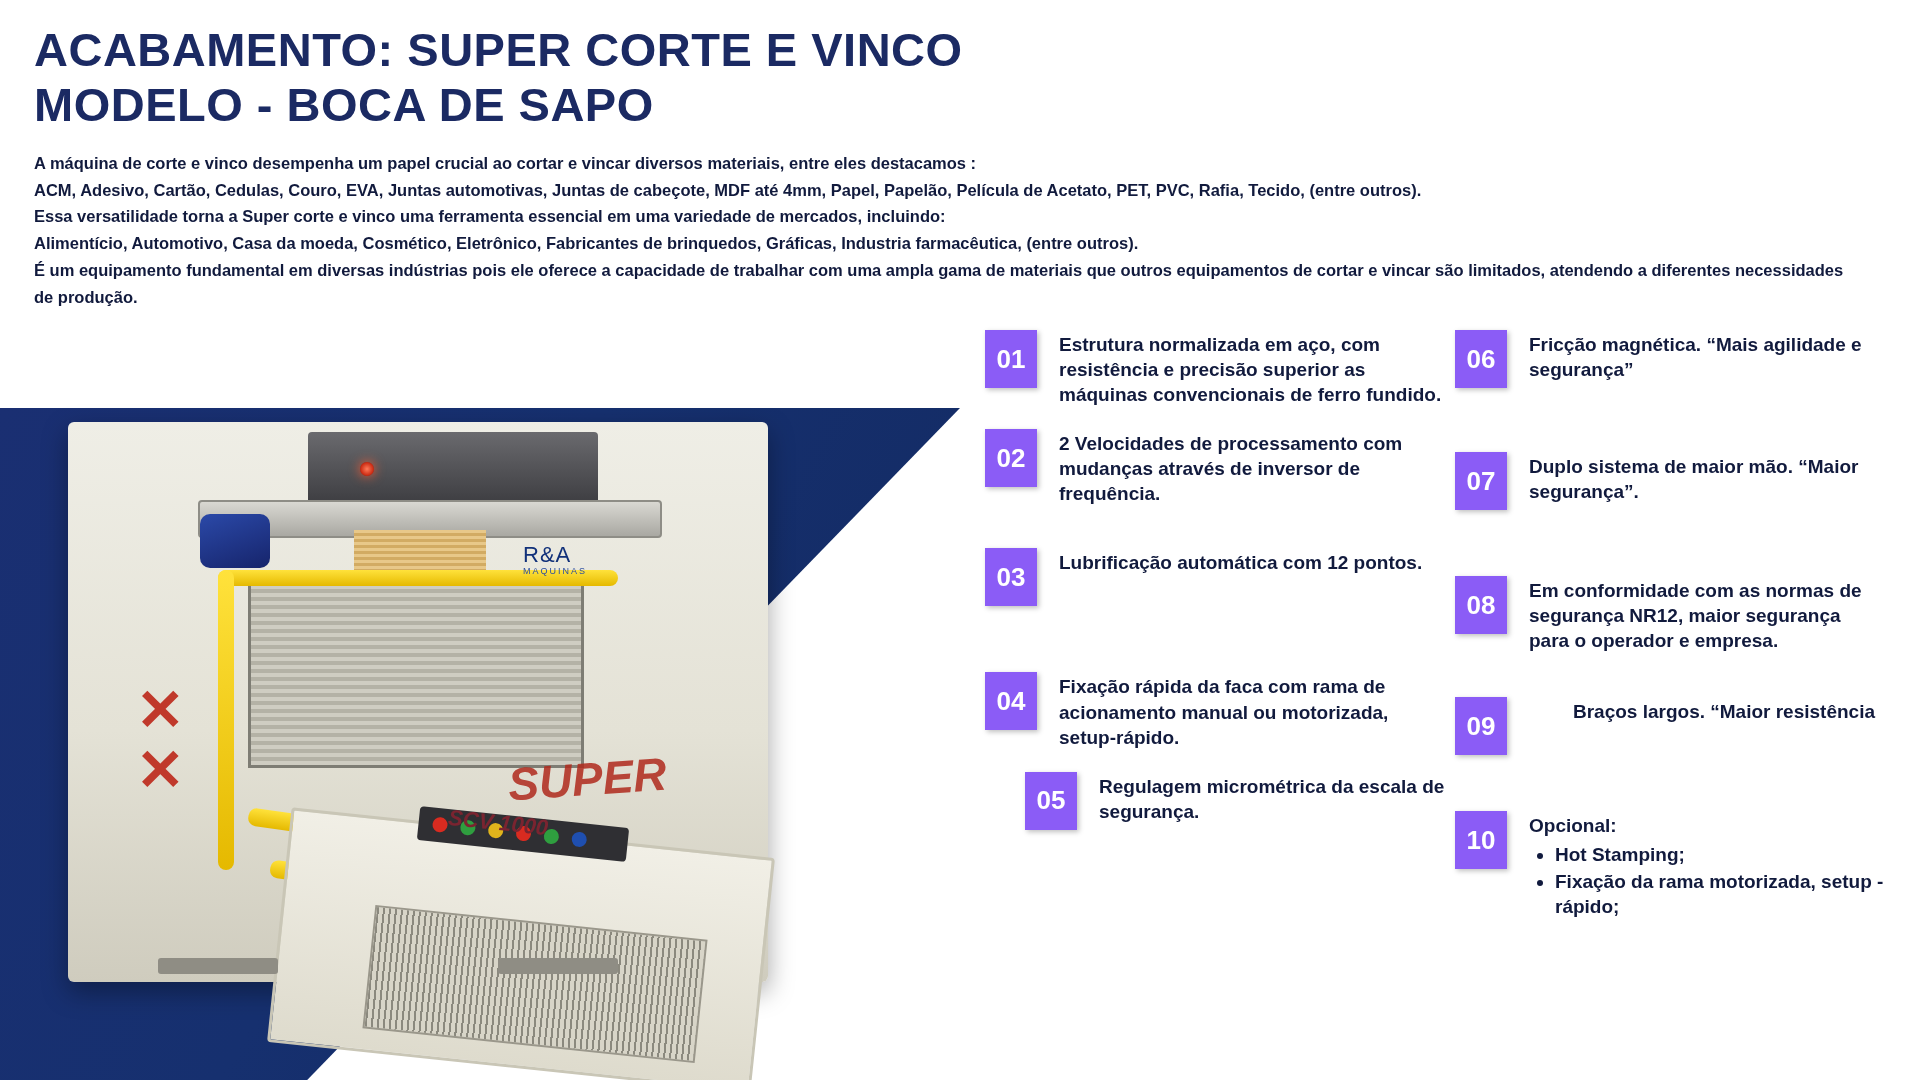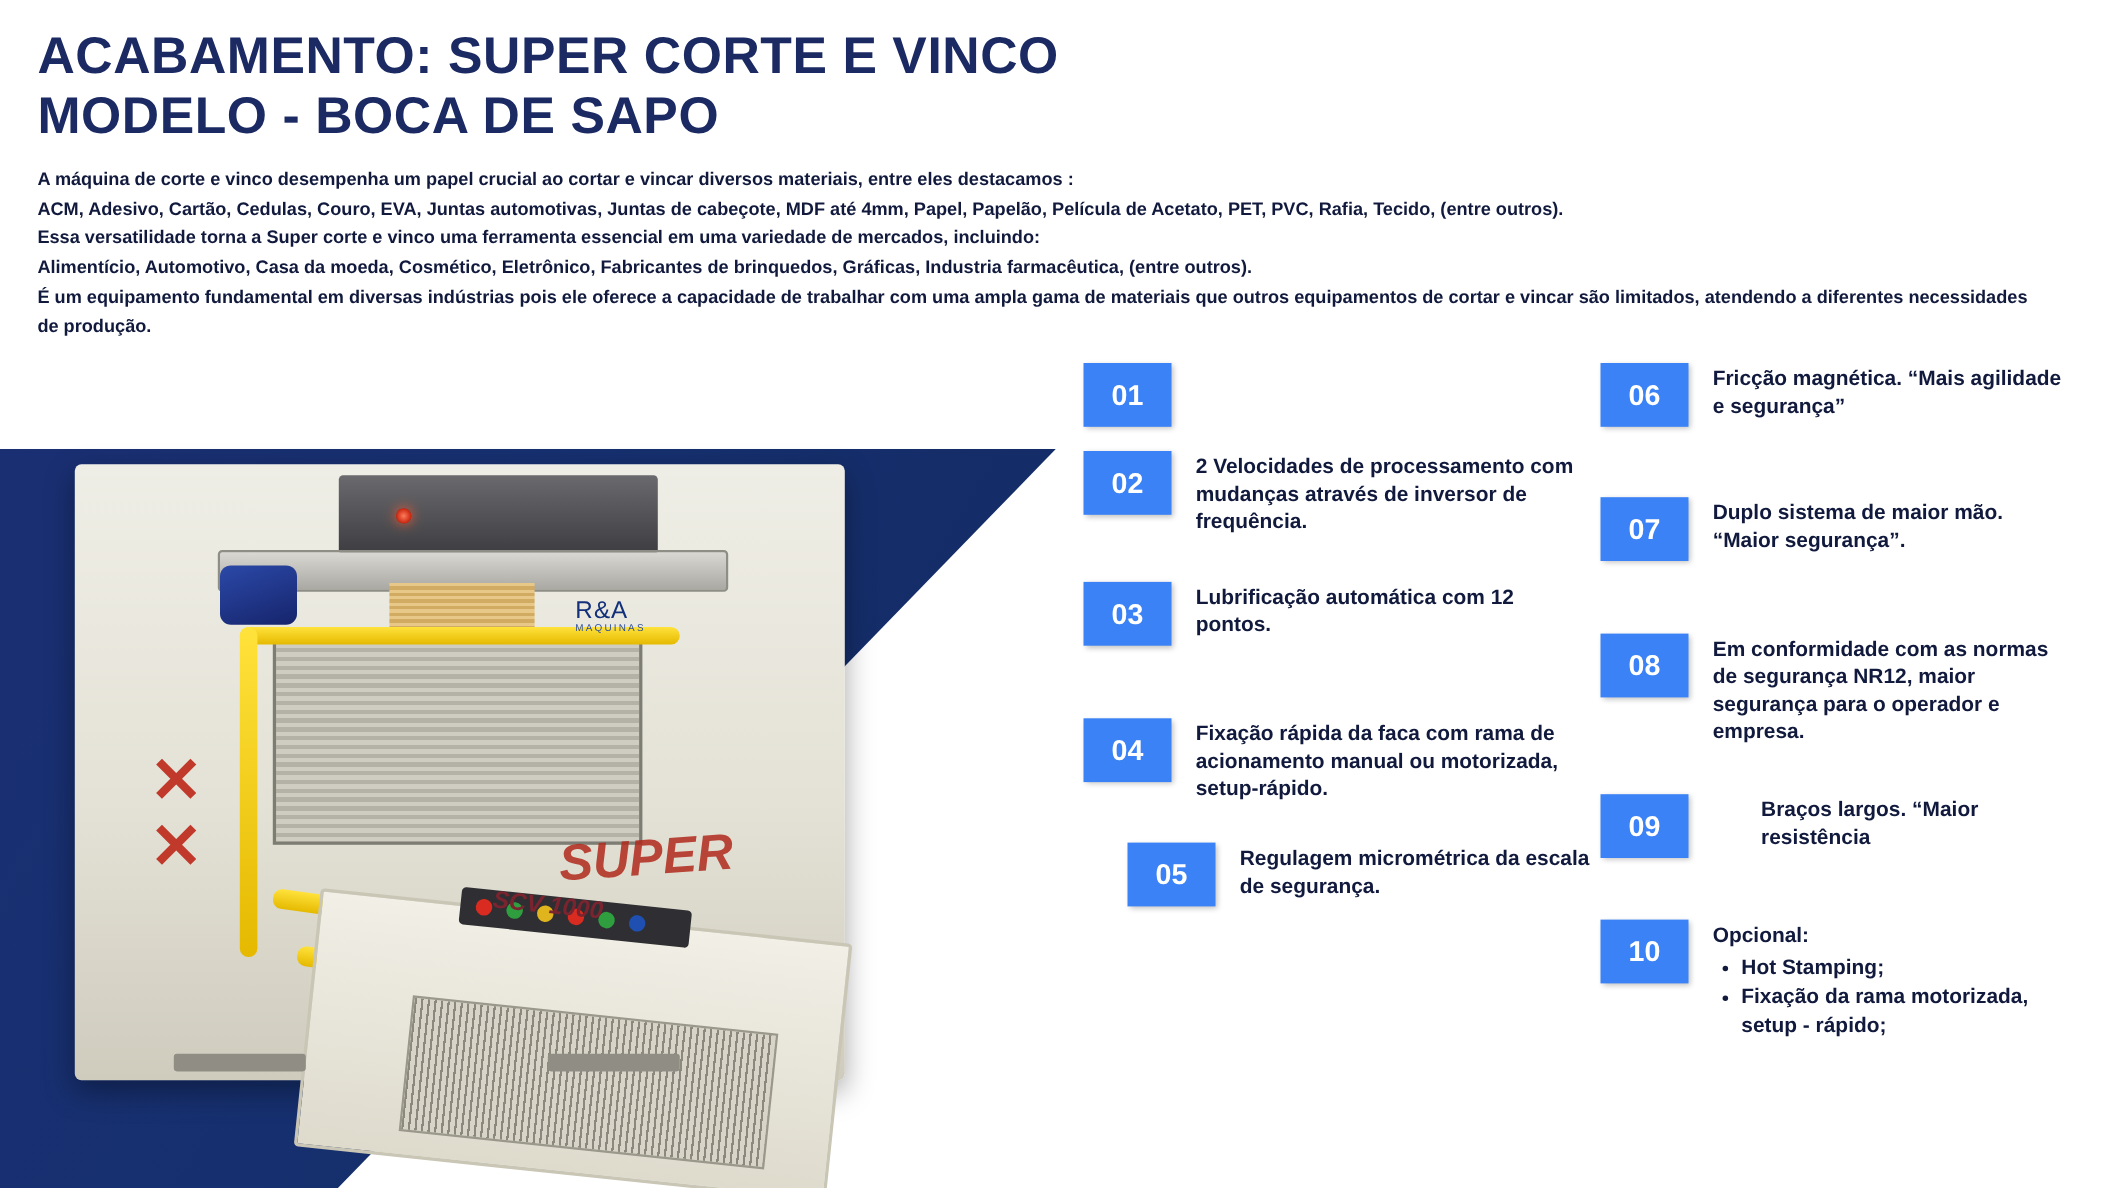--- a/index.html
+++ b/index.html
@@ -258,23 +258,23 @@
   .col-left  { left: 0;   width: 460px; }
   .col-right { left: 470px; width: 430px; }
 
   .feature {
     display: flex;
     align-items: flex-start;
     margin-bottom: 22px;
   }
   .num-box {
     flex: 0 0 auto;
-    width: 80px;
+    width: 52px;
     height: 58px;
-    background: #3b82f6;
+    background: #8b5cf6;
     color: #ffffff;
     font-size: 26px;
     font-weight: bold;
     display: flex;
     align-items: center;
     justify-content: center;
     box-shadow: 2px 2px 5px rgba(0,0,0,0.25);
   }
   .feature-text {
     margin-left: 22px;
@@ -348,34 +348,35 @@
       <div class="foot" style="left:90px;"></div>
       <div class="foot" style="left:430px;"></div>
     </div>
   </div>
 
   <div class="features">
 
     <div class="col col-left">
       <div class="feature">
         <div class="num-box">01</div>
+        <div class="feature-text">Estrutura normalizada em aço, com resistência e precisão superior as máquinas convencionais de ferro fundido.</div>
       </div>
       <div class="feature">
         <div class="num-box">02</div>
         <div class="feature-text">2 Velocidades de processamento com mudanças através de inversor de frequência.</div>
       </div>
       <div class="feature" style="margin-top:42px;">
         <div class="num-box">03</div>
         <div class="feature-text">Lubrificação automática com 12 pontos.</div>
       </div>
       <div class="feature" style="margin-top:66px;">
         <div class="num-box">04</div>
         <div class="feature-text">Fixação rápida da faca com rama de acionamento manual ou motorizada, setup-rápido.</div>
       </div>
-      <div class="feature" style="margin-top:36px;padding-left:40px;">
+      <div class="feature" style="margin-top:22px;padding-left:40px;">
         <div class="num-box">05</div>
         <div class="feature-text">Regulagem micrométrica da escala de segurança.</div>
       </div>
     </div>
 
     <div class="col col-right">
       <div class="feature">
         <div class="num-box">06</div>
         <div class="feature-text">Fricção magnética. “Mais agilidade e segurança”</div>
       </div>

